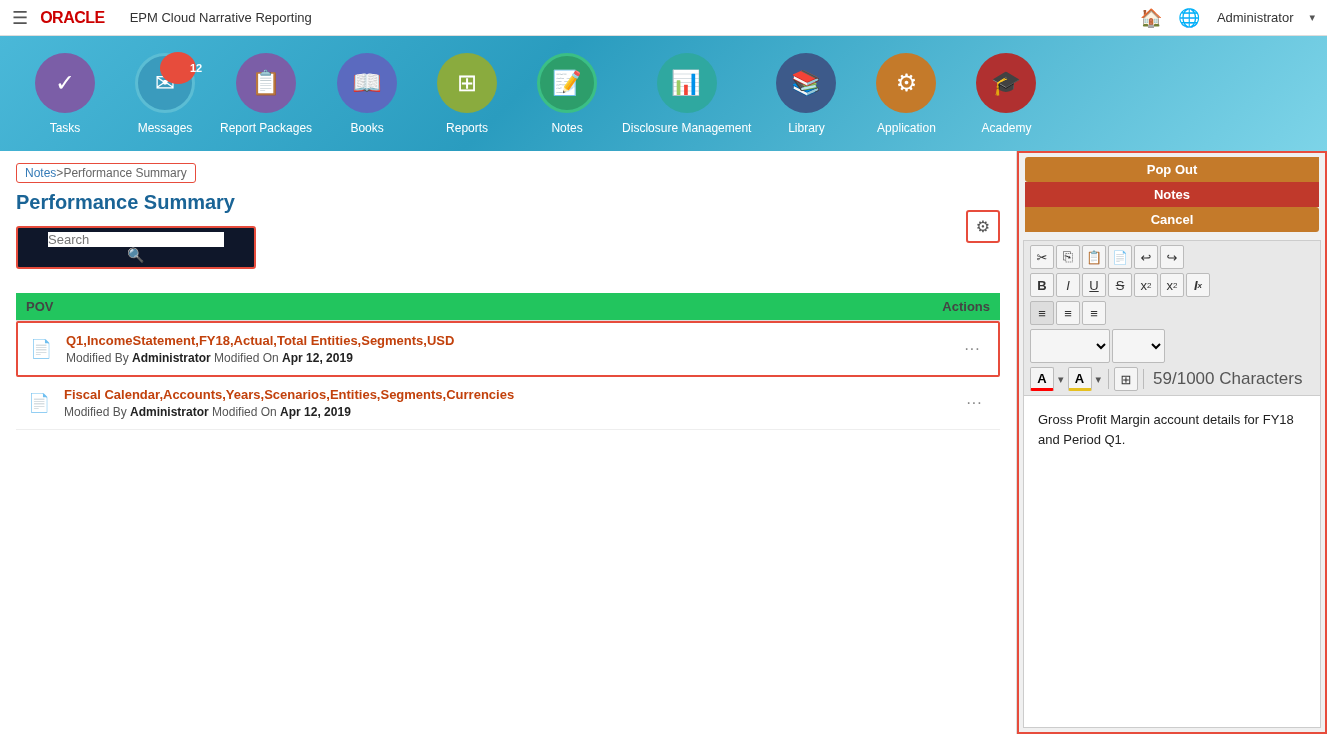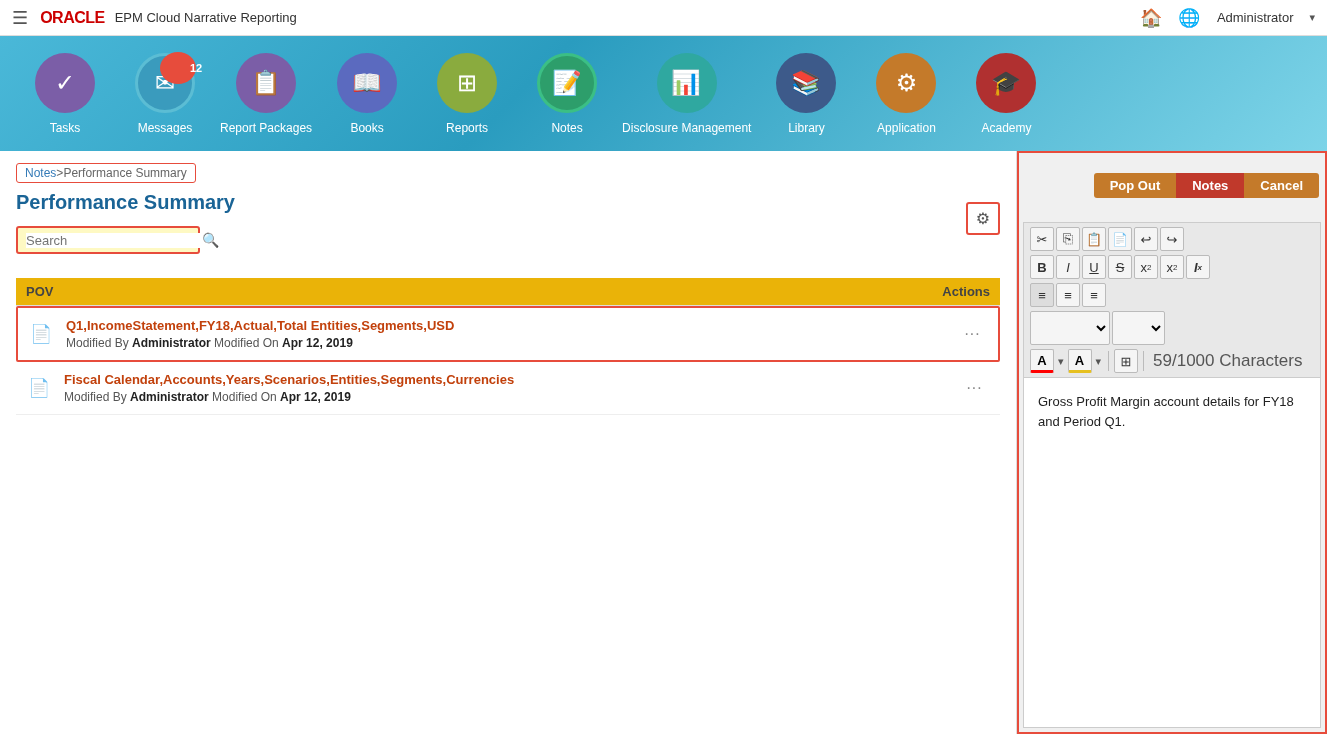--- a/index.html
+++ b/index.html
@@ -8,21 +8,21 @@
     
     .top-bar {
       display: flex;
       align-items: center;
       background: #fff;
       padding: 0 12px;
       height: 36px;
       border-bottom: 1px solid #ddd;
     }
     .hamburger { font-size: 18px; color: #555; margin-right: 12px; cursor: pointer; }
-    .oracle-logo { font-weight: bold; font-size: 16px; color: #c00; margin-right: 10px; letter-spacing: -0.5px; }
+    .oracle-logo { font-weight: bold; font-size: 16px; color: #c00; margin-right: 25px; letter-spacing: -0.5px; }
     .app-title { font-size: 13px; color: #333; }
     .top-bar-right { margin-left: auto; display: flex; align-items: center; gap: 16px; }
     .top-bar-icon { font-size: 18px; color: #555; cursor: pointer; }
     .admin-label { font-size: 13px; color: #333; cursor: pointer; }
 
     
     .nav-bar {
       background: linear-gradient(135deg, #4ab8d8 0%, #2a9cbf 40%, #7dd4e8 100%);
       display: flex;
       align-items: center;
@@ -115,23 +115,24 @@
       color: #1a6496;
       margin-bottom: 12px;
     }
 
     .search-bar {
       display: flex;
       align-items: center;
       border: 2px solid #e74c3c;
       border-radius: 3px;
       padding: 4px 8px;
-      width: 184px;
+      width: 240px;
       margin-bottom: 12px;
-      background: #fef9c3;
+      background: #0f172a;
+      flex-direction: column;
     }
     .search-bar input {
       border: none;
       outline: none;
       flex: 1;
       font-size: 13px;
       color: #333;
     }
     .search-icon { color: #888; font-size: 14px; }
 
@@ -148,21 +149,21 @@
     }
 
     .table-header {
       display: flex;
       justify-content: space-between;
       padding: 6px 10px;
       border-bottom: 1px solid #ddd;
       font-weight: bold;
       color: #444;
       font-size: 13px;
-      background: #eab308;
+      background: #22c55e;
     }
 
     .note-row {
       display: flex;
       align-items: center;
       padding: 10px 10px;
       border-bottom: 1px solid #eee;
       cursor: pointer;
       position: relative;
     }
@@ -199,22 +200,23 @@
       border: 2px solid #e74c3c;
       display: flex;
       flex-direction: column;
       background: #f0f0f0;
     }
 
     .editor-toolbar-top {
       display: flex;
       justify-content: flex-end;
       gap: 0;
-      padding: 20px 6px;
+      padding: 4px 6px;
       background: #f0f0f0;
+      flex-direction: column;
     }
     .editor-btn {
       padding: 5px 16px;
       border: none;
       cursor: pointer;
       font-size: 13px;
       font-weight: bold;
     }
     .btn-popout { background: #c47a2a; color: #fff; border-radius: 3px 0 0 3px; }
     .btn-save { background: #c0392b; color: #fff; border-radius: 0; }

